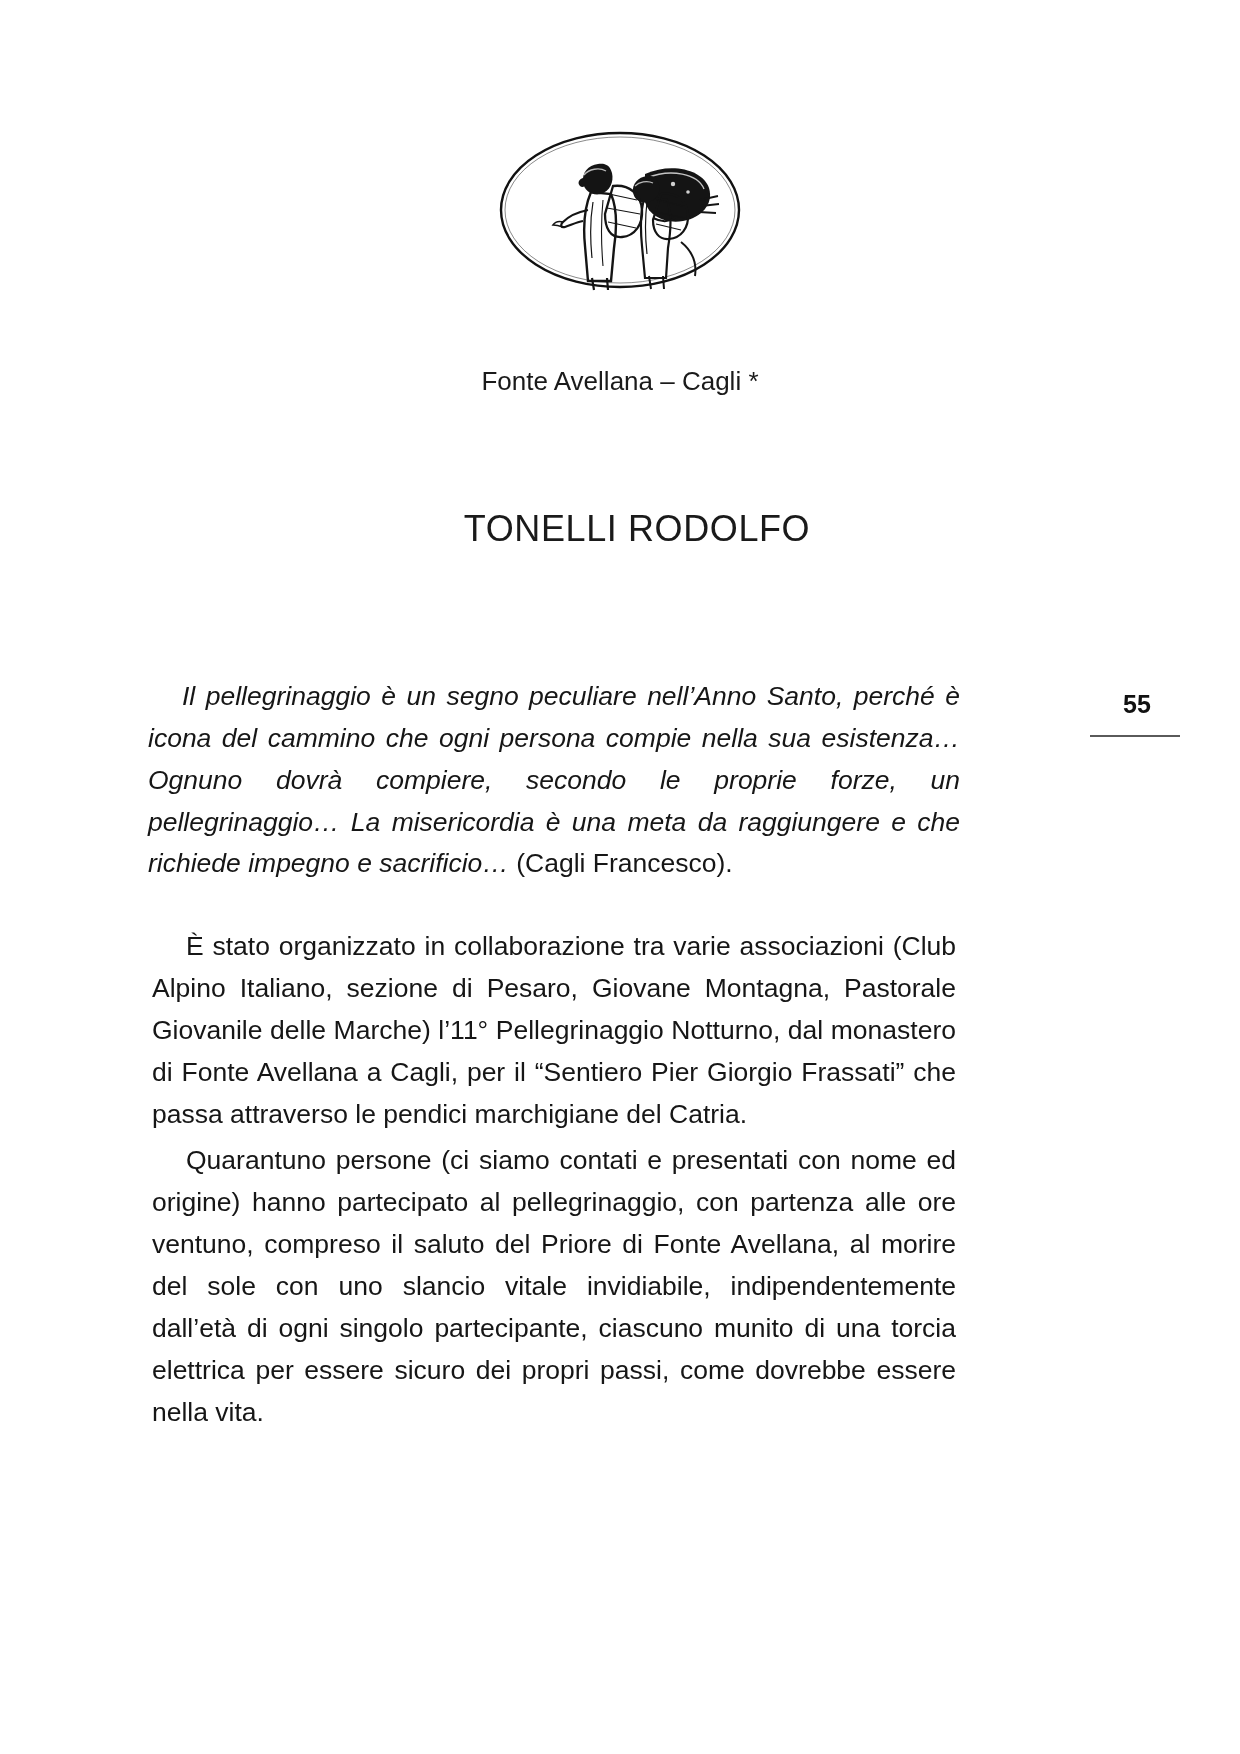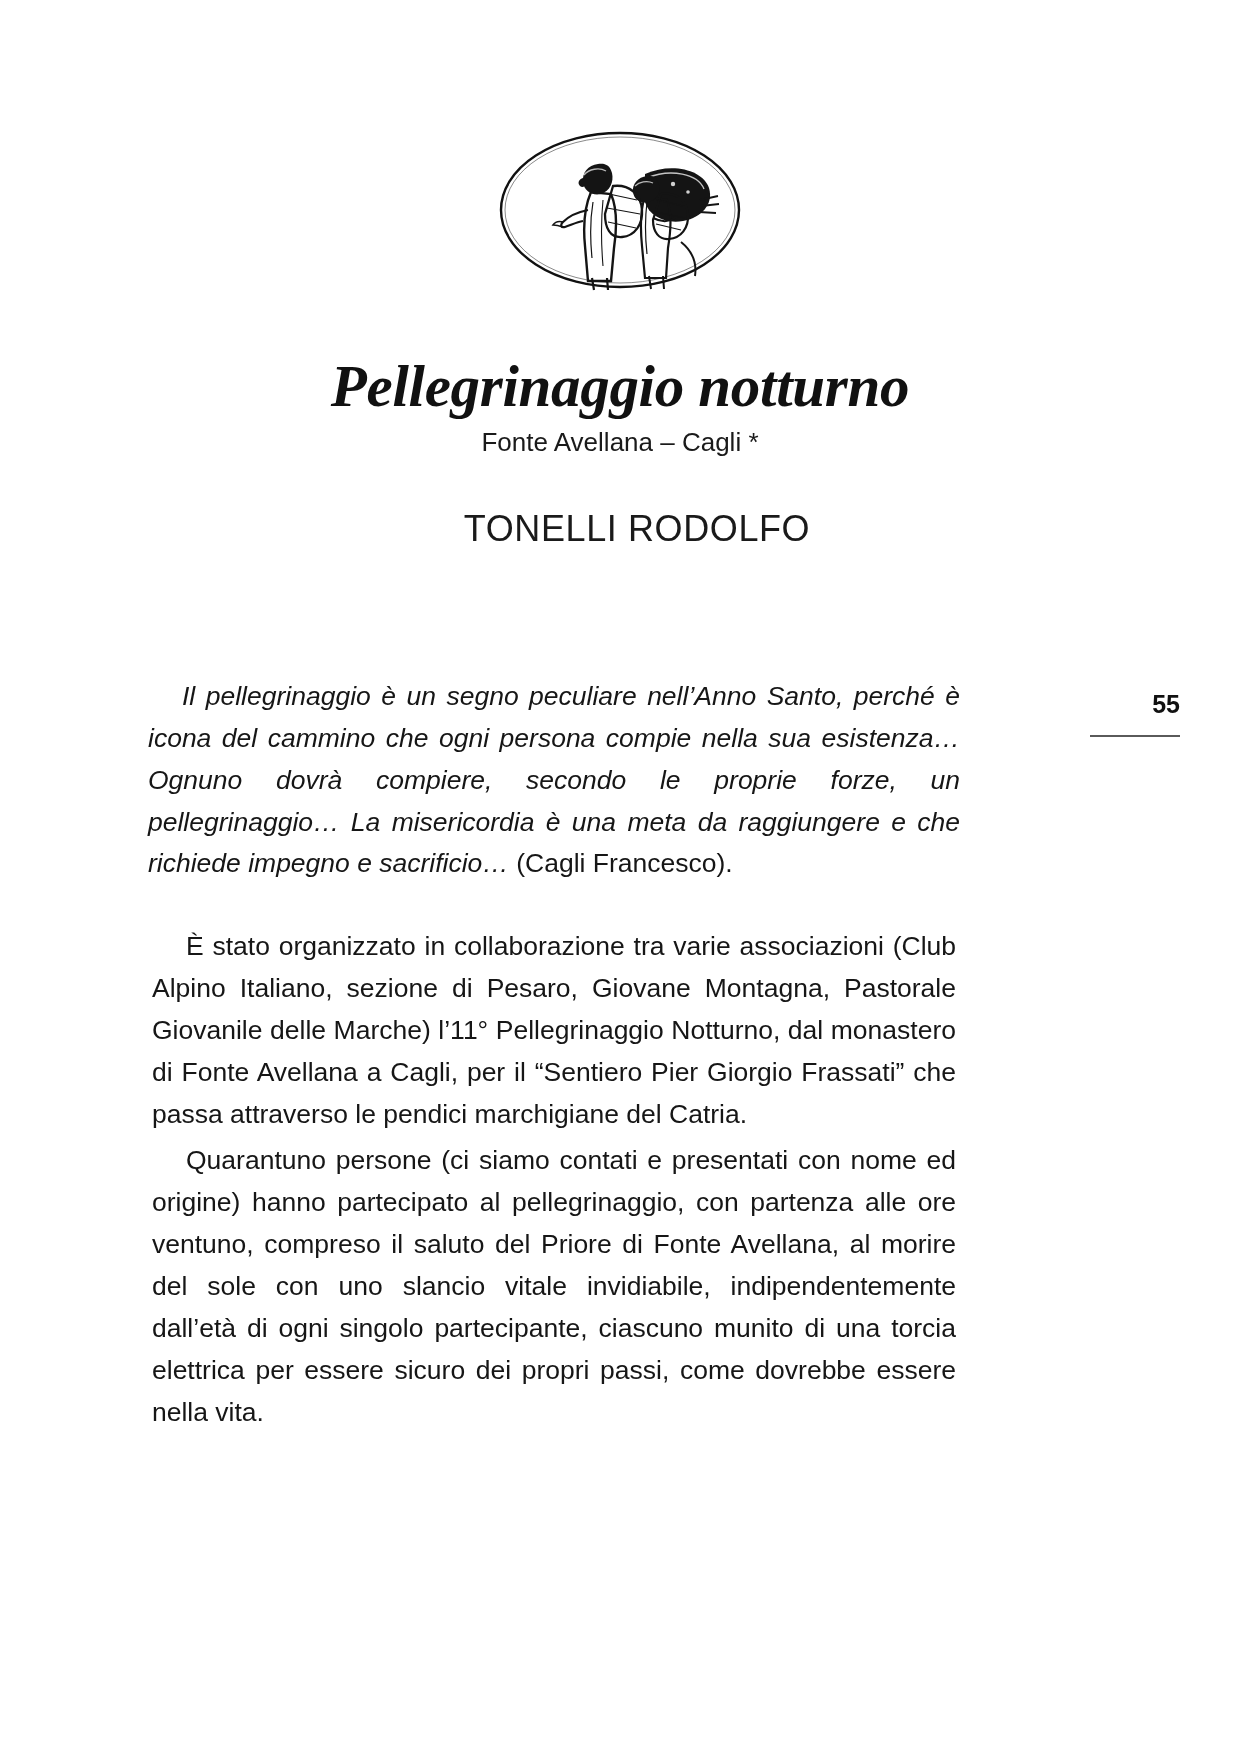--- a/index.html
+++ b/index.html
@@ -75,21 +75,21 @@
     letter-spacing: 0.6px;
     color: #1a1a1a;
   }
 
   
   .folio {
     position: absolute;
     top: 690px;
     right: 60px;
     width: 120px;
-    text-align: right;
+    text-align: center;
   }
   .folio-number {
     font-family: "Liberation Sans", sans-serif;
     font-weight: bold;
     font-size: 25px;
     color: #111111;
     display: block;
     padding-left: 34px;
   }
   .folio-rule {
@@ -182,21 +182,20 @@
       <path d="M93 84 C83 86 74 90 68 96 C65 99 66 102 70 101 C76 99 82 96 88 95" fill="none" stroke="#141414" stroke-width="2.2"></path>
       <path d="M68 96 C64 95 60 96 58 99 C62 99 65 100 68 101" fill="none" stroke="#141414" stroke-width="1.6"></path>
 
       <path d="M97 152 L99 164 M112 152 L113 164" stroke="#141414" stroke-width="2.2" fill="none"></path>
       <path d="M154 150 L156 163 M168 150 L169 163" stroke="#141414" stroke-width="2" fill="none"></path>
       <path d="M186 116 C196 124 202 136 200 150" fill="none" stroke="#141414" stroke-width="2"></path>
     </svg>
   </div>
 
   <div class="title-block">
-    <h1 class="doc-title">Pellegrinaggio notturno</h1>
     <p class="doc-subtitle">Fonte Avellana – Cagli *</p>
   </div>
 
   <div class="doc-author">TONELLI RODOLFO</div>
 
   <div class="folio">
     <span class="folio-number">55</span>
     <span class="folio-rule"></span>
   </div>
 

